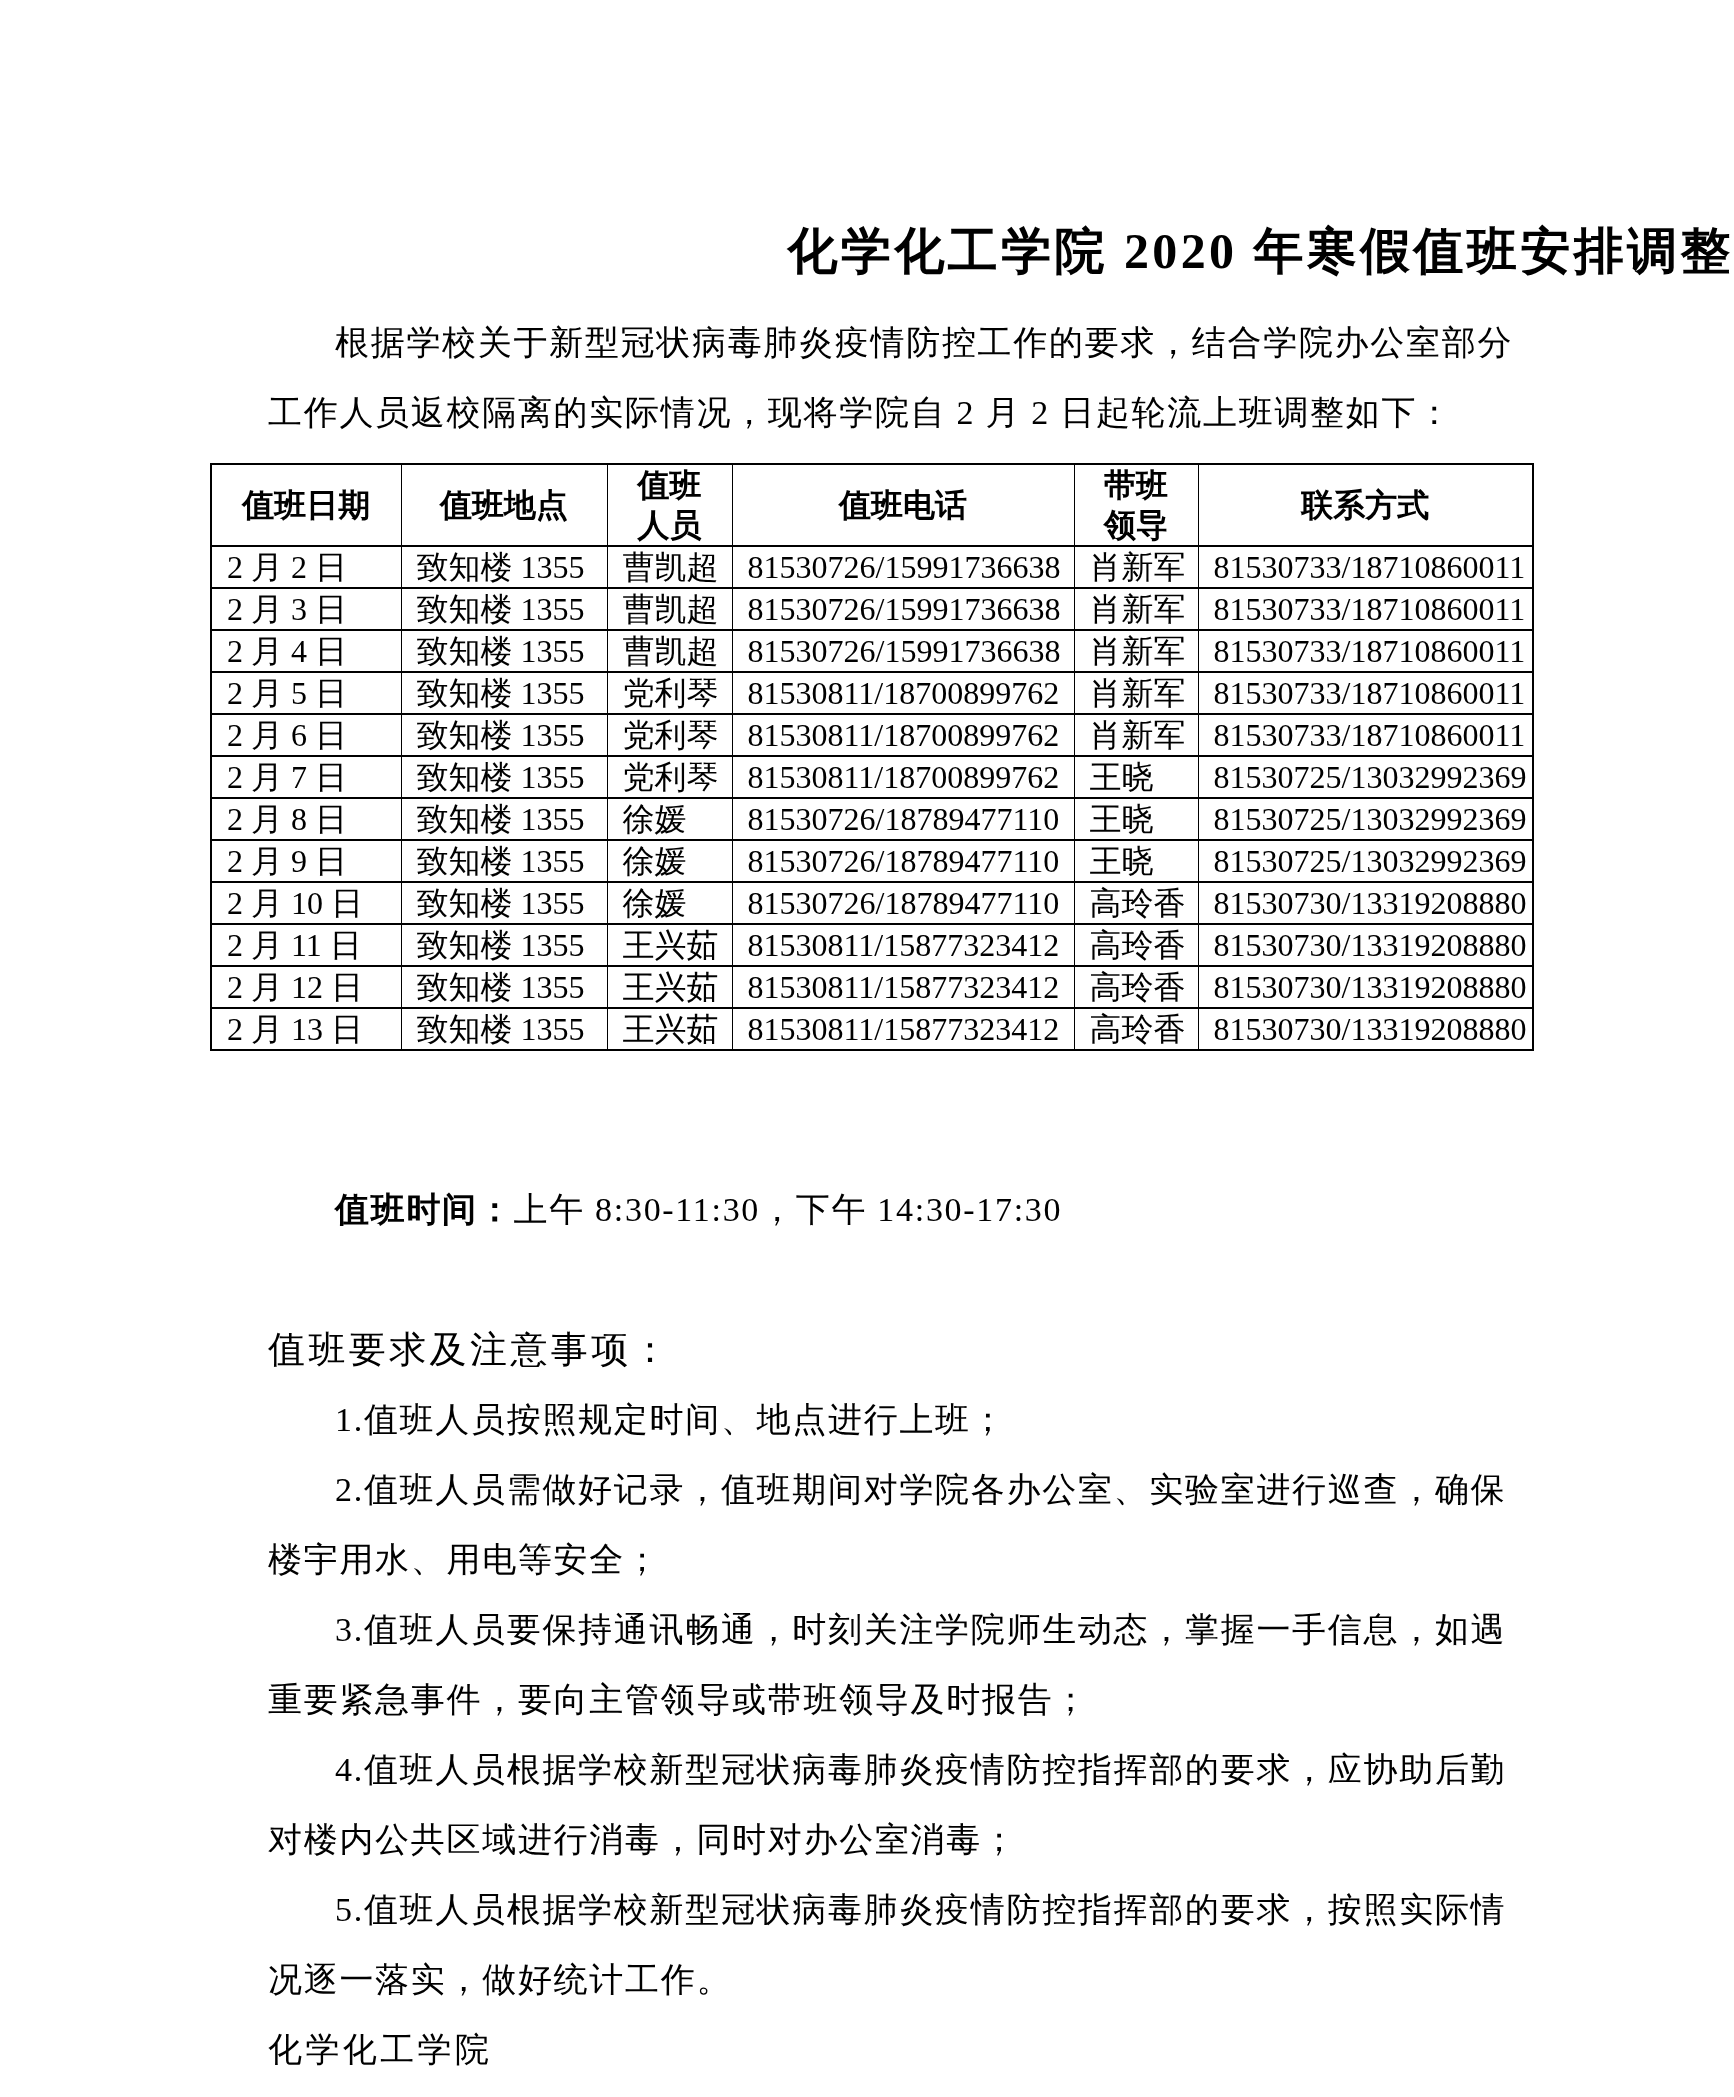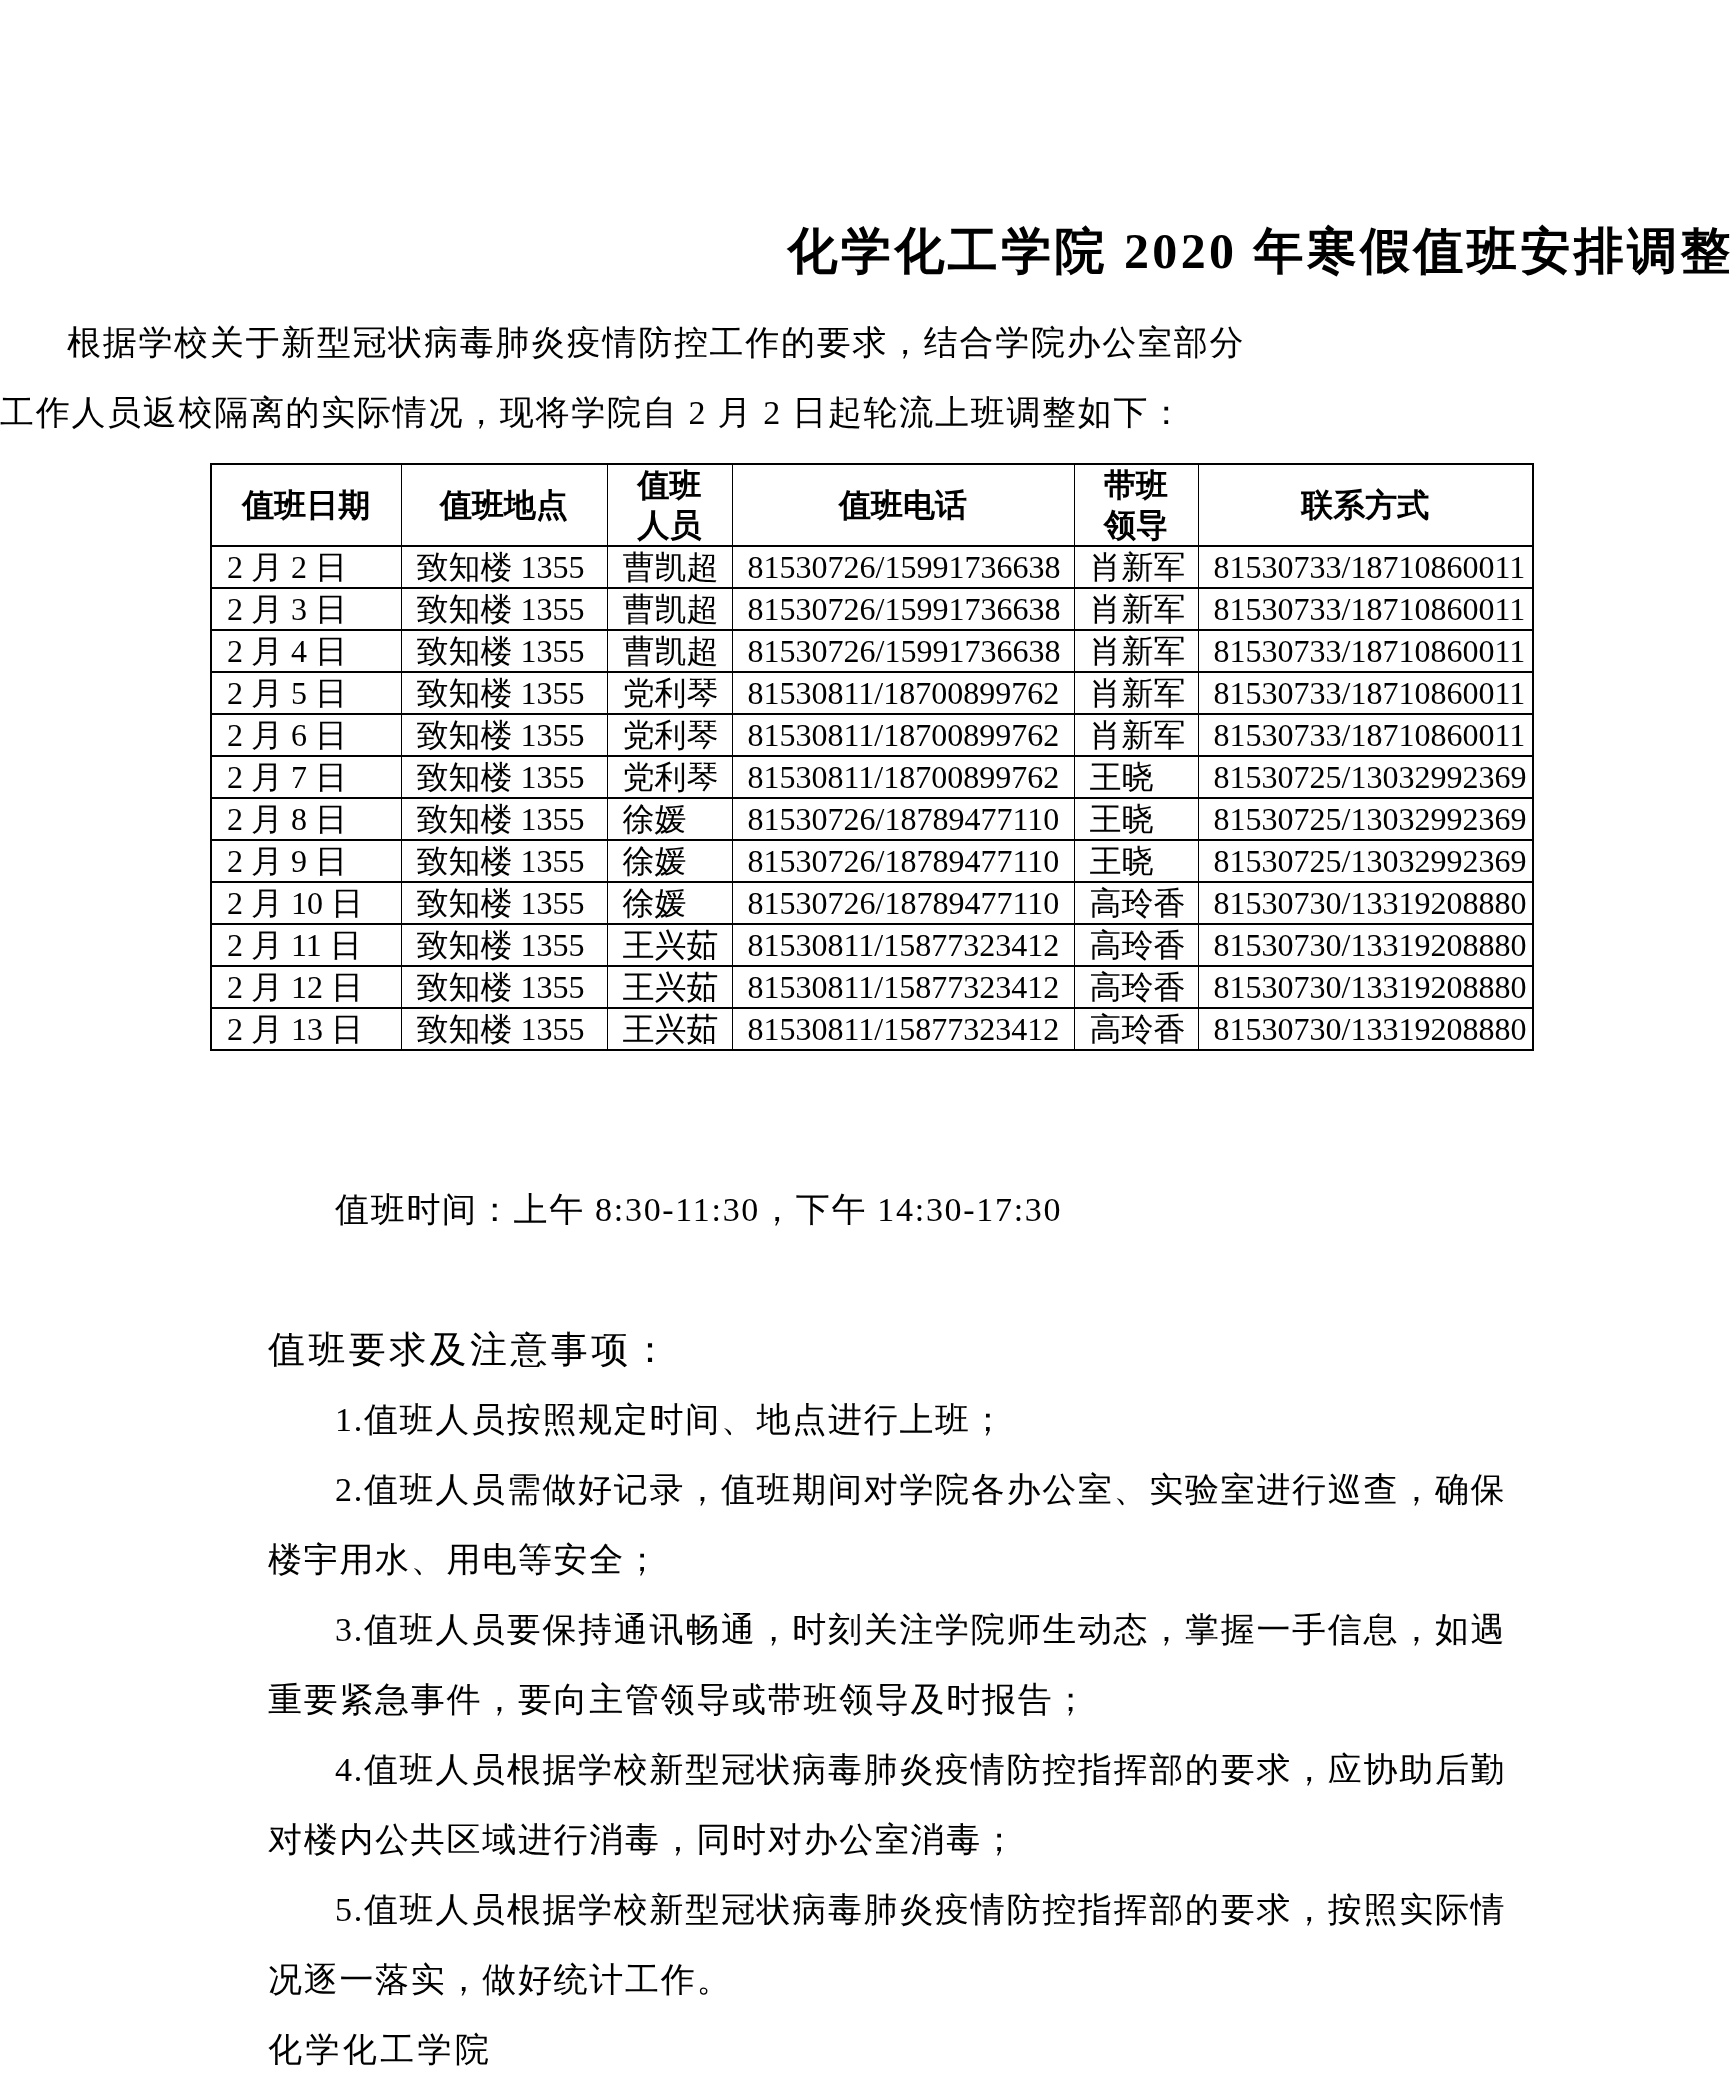--- a/index.html
+++ b/index.html
@@ -13,30 +13,30 @@
     overflow: hidden;
   }
   .title {
     margin: 216px 0 0 0;
     text-align: right;
     font-size: 50px;
     font-weight: bold;
     line-height: 70px;
     letter-spacing: 3.4px;
   }
-  .content { margin-right: 238px; }
+  .content { margin-left: 268px; margin-right: 238px; }
   .line {
     font-size: 34px;
     line-height: 70px;
     letter-spacing: 1.7px;
     white-space: nowrap;
   }
   .indent { text-indent: 67px; }
   .intro { margin-top: 22px; }
-  .bold { font-weight: normal; }
+  .bold { font-weight: bold; }
 
   .table-wrap { margin-left: 210px; margin-top: 15px; }
   table.duty {
     border-collapse: collapse;
     table-layout: fixed;
     width: 1322px;
     font-size: 32px;
     line-height: 40px;
     border: 2.5px solid #000;
   }

